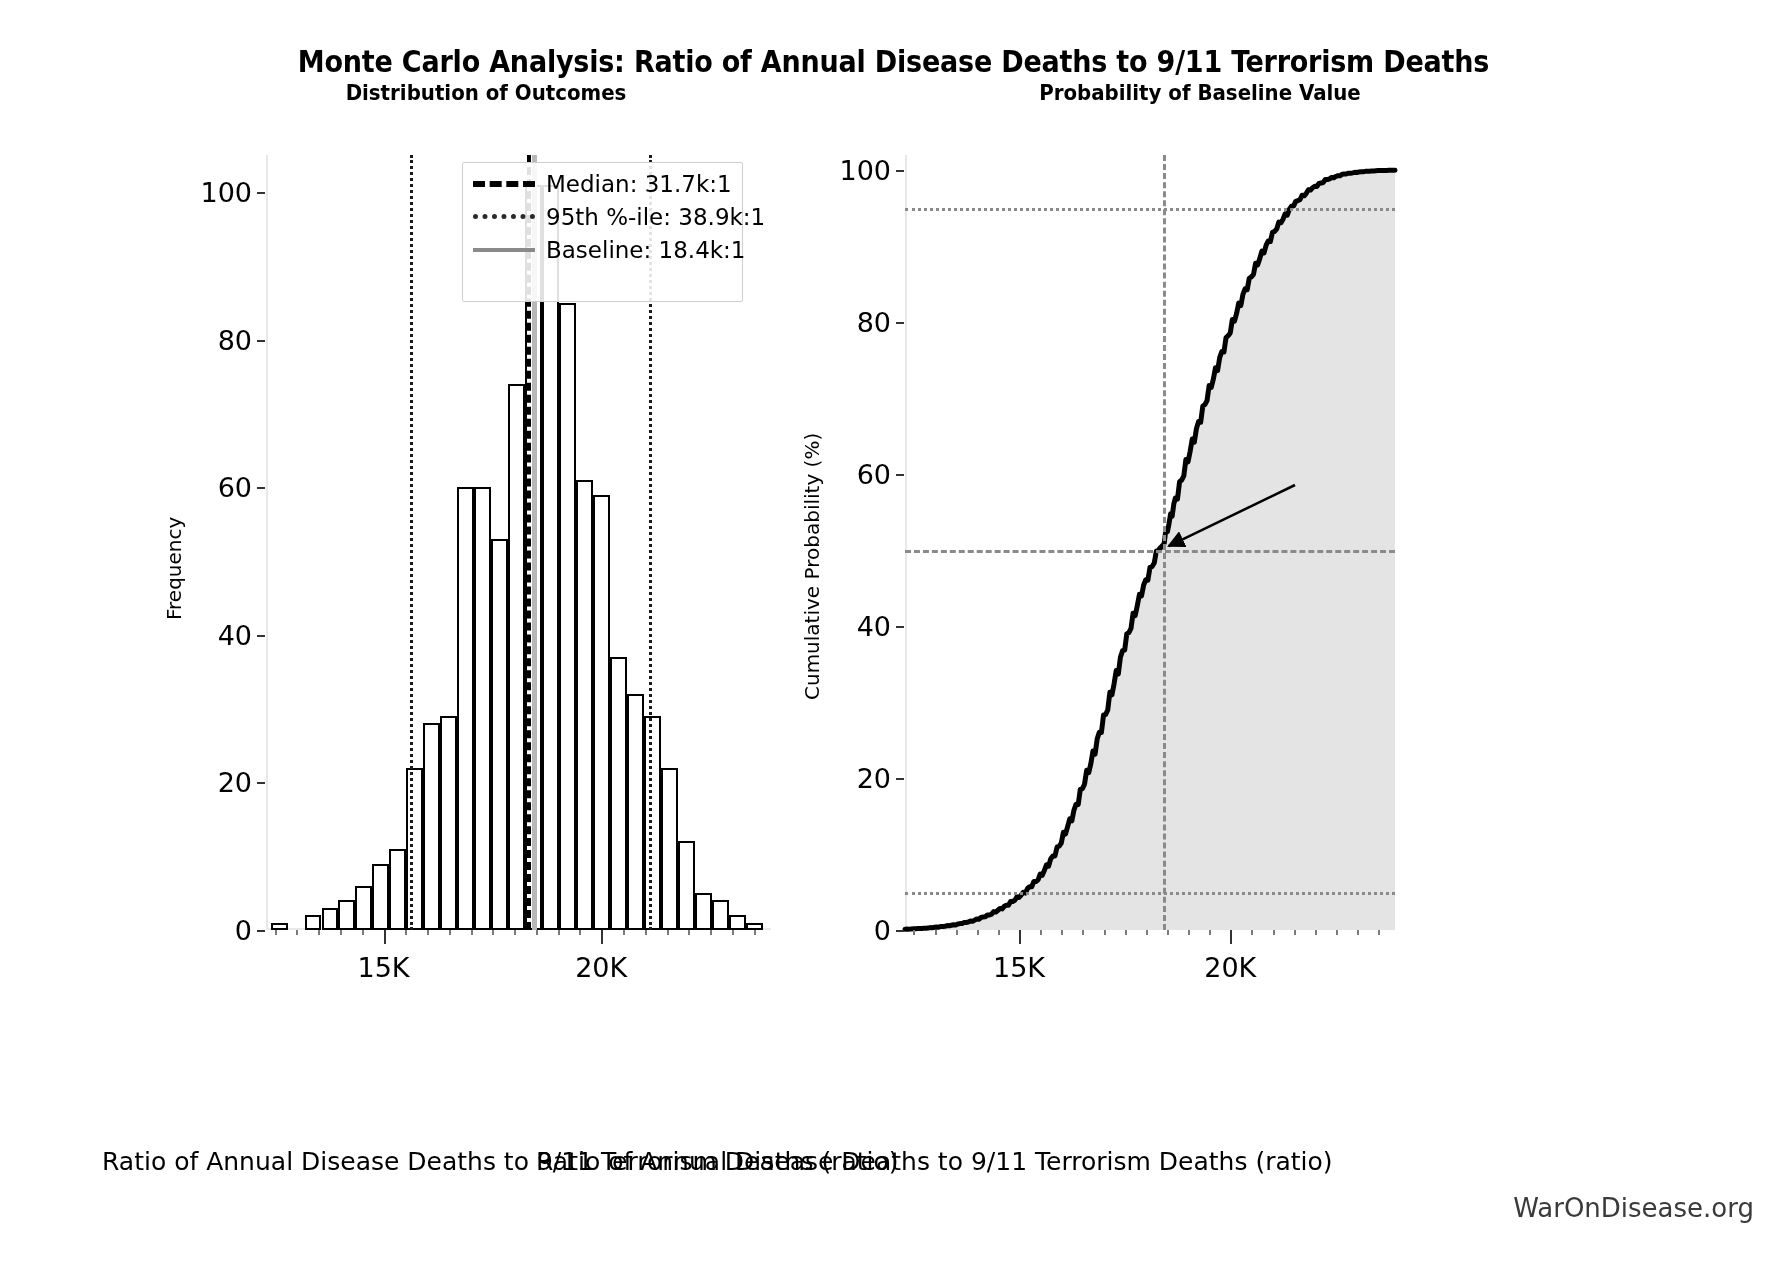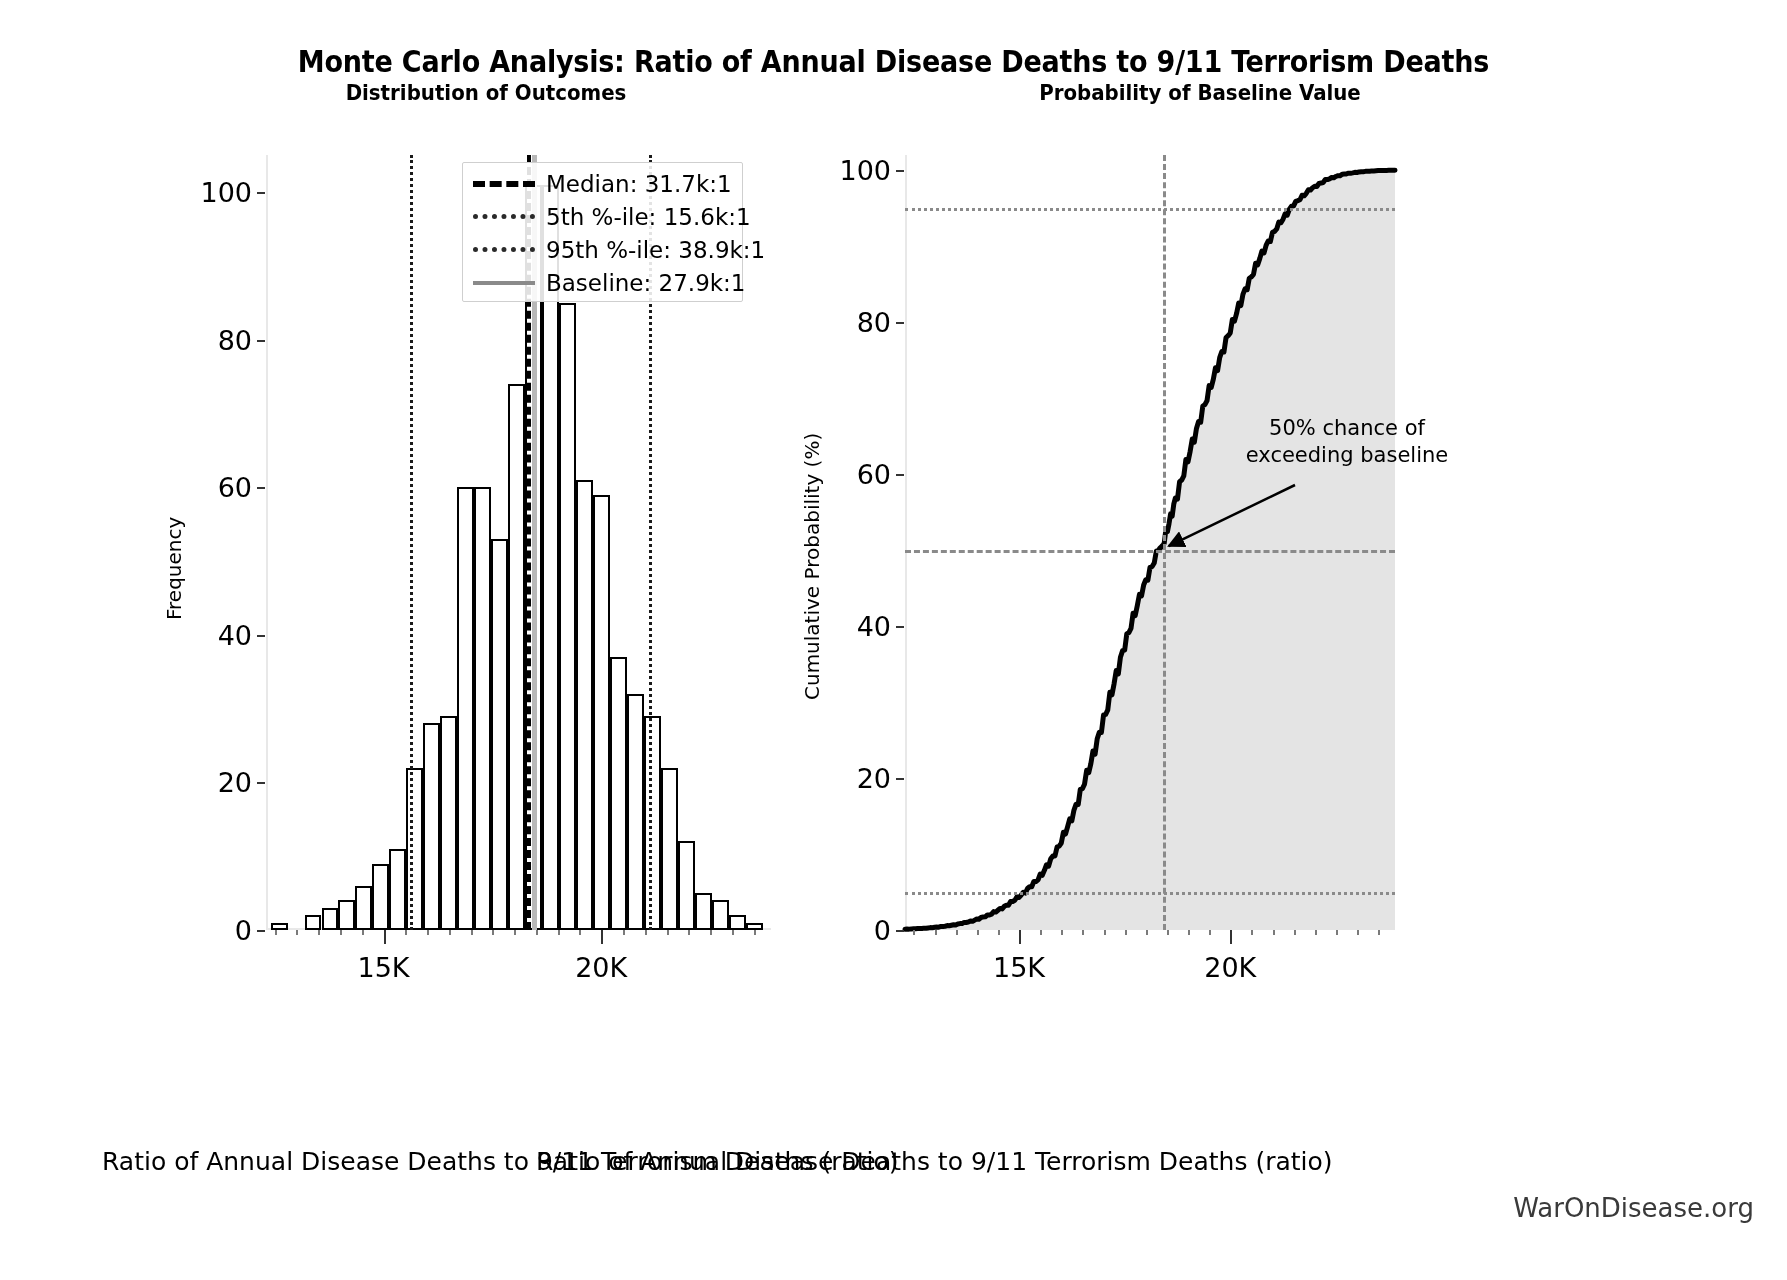--- a/index.html
+++ b/index.html
@@ -177,29 +177,25 @@
 
   <div class="ylabel" id="ylabL">Frequency</div>
 
   <div id="legend">
       <div class="leg-row">
         <div class="leg-key k-dash"></div>
         <div class="leg-lab">Median: 31.7k:1</div>
       </div>
       <div class="leg-row">
         <div class="leg-key k-dot"></div>
-        <div class="leg-lab">5th %-ile: 15.6k:1</div>
-      </div>
-      <div class="leg-row">
-        <div class="leg-key k-dot"></div>
         <div class="leg-lab">95th %-ile: 38.9k:1</div>
       </div>
       <div class="leg-row">
         <div class="leg-key k-solid"></div>
-        <div class="leg-lab">Baseline: 27.9k:1</div>
+        <div class="leg-lab">Baseline: 18.4k:1</div>
       </div>
     </div>
 
   <div class="axes" id="axR">
     <div class="spine-l"></div>
     <div class="spine-b"></div>
     <svg id="cdfSvg" viewBox="0 0 490 775" preserveAspectRatio="none">
       <path id="cdfFill" fill="#e4e4e4" stroke="none" d="M0.00 774.24 L2.11 774.09 L4.22 774.13 L6.34 773.91 L8.45 773.84 L10.56 773.83 L12.67 773.60 L14.78 773.60 L16.90 773.56 L19.01 773.14 L21.12 773.22 L23.23 772.91 L25.34 772.61 L27.46 772.68 L29.57 772.25 L31.68 772.12 L33.79 772.17 L35.91 771.47 L38.02 771.46 L40.13 771.23 L42.24 770.60 L44.35 770.72 L46.47 770.24 L48.58 769.81 L50.69 770.06 L52.80 769.01 L54.91 768.62 L57.03 768.60 L59.14 767.43 L61.25 767.43 L63.36 767.02 L65.47 765.99 L67.59 766.32 L69.70 765.14 L71.81 763.90 L73.92 764.20 L76.03 762.51 L78.15 761.93 L80.26 761.86 L82.37 760.00 L84.48 760.01 L86.59 759.19 L88.71 756.62 L90.82 757.07 L92.93 755.24 L95.04 753.43 L97.16 753.87 L99.27 751.30 L101.38 750.26 L103.49 750.30 L105.60 746.56 L107.72 746.44 L109.83 745.28 L111.94 741.89 L114.05 742.50 L116.16 740.01 L118.28 737.18 L120.39 738.07 L122.50 733.52 L124.61 731.73 L126.72 731.71 L128.84 726.57 L130.95 726.48 L133.06 724.77 L135.17 719.16 L137.28 720.35 L139.40 715.34 L141.51 709.75 L143.62 711.13 L145.73 703.80 L147.84 701.11 L149.96 700.95 L152.07 691.95 L154.18 691.20 L156.29 688.02 L158.41 677.19 L160.52 678.98 L162.63 671.60 L164.74 663.82 L166.85 665.74 L168.97 655.08 L171.08 649.18 L173.19 649.54 L175.30 634.38 L177.41 633.65 L179.53 629.21 L181.64 615.28 L183.75 617.71 L185.86 608.59 L187.97 596.01 L190.09 599.13 L192.20 583.82 L194.31 577.36 L196.42 577.53 L198.53 560.02 L200.65 559.45 L202.76 554.84 L204.87 537.18 L206.98 539.78 L209.09 528.66 L211.21 515.56 L213.32 518.81 L215.43 502.26 L217.54 495.74 L219.66 495.20 L221.77 478.94 L223.88 477.63 L225.99 473.48 L228.10 458.17 L230.22 460.56 L232.33 450.53 L234.44 439.35 L236.55 440.87 L238.66 429.96 L240.78 424.72 L242.89 425.20 L245.00 412.40 L247.11 411.57 L249.22 408.07 L251.34 396.16 L253.45 395.38 L253.98 394.60 L254.50 393.57 L255.03 393.83 L255.56 392.62 L256.09 392.08 L256.62 392.11 L257.14 390.71 L257.67 390.96 L259.26 387.98 L260.84 374.85 L262.42 376.65 L264.01 368.71 L265.59 358.82 L267.18 361.27 L268.76 349.22 L270.34 343.03 L272.46 344.12 L274.57 326.77 L276.68 325.07 L278.79 320.95 L280.91 304.40 L283.02 306.83 L285.13 296.40 L287.24 284.05 L289.35 287.09 L291.47 273.43 L293.58 266.44 L295.69 267.25 L297.80 251.00 L299.91 249.69 L302.03 245.53 L304.14 230.62 L306.25 232.33 L308.36 224.16 L310.47 212.76 L312.59 215.55 L314.70 202.66 L316.81 196.48 L318.92 197.03 L321.03 182.57 L323.15 180.73 L325.26 177.96 L327.37 164.50 L329.48 166.22 L331.59 158.40 L333.71 148.11 L335.82 150.65 L337.93 139.37 L340.04 133.92 L342.16 134.78 L344.27 123.26 L346.38 121.93 L348.49 119.40 L350.60 108.27 L352.72 109.80 L354.83 103.37 L356.94 96.06 L359.05 97.80 L361.16 90.13 L363.28 85.95 L365.39 86.53 L367.50 77.27 L369.61 76.37 L371.72 73.89 L373.84 67.07 L375.95 67.79 L378.06 64.15 L380.17 58.78 L382.28 60.08 L384.40 54.23 L386.51 51.24 L388.62 50.89 L390.73 46.33 L392.84 45.63 L394.96 44.79 L397.07 40.27 L399.18 40.80 L401.29 38.29 L403.41 34.78 L405.52 35.08 L407.63 32.68 L409.74 31.20 L411.85 31.46 L413.97 28.48 L416.08 28.08 L418.19 27.48 L420.30 24.56 L422.41 24.59 L424.53 23.80 L426.64 22.50 L428.75 22.81 L430.86 21.49 L432.97 20.72 L435.09 20.85 L437.20 19.23 L439.31 18.99 L441.42 18.89 L443.53 18.20 L445.65 18.27 L447.76 17.91 L449.87 17.37 L451.98 17.50 L454.09 16.92 L456.21 16.65 L458.32 16.69 L460.43 16.35 L462.54 16.29 L464.66 16.23 L466.77 15.89 L468.88 15.93 L470.99 15.74 L473.10 15.54 L475.22 15.56 L477.33 15.47 L479.44 15.41 L481.55 15.42 L483.66 15.31 L485.78 15.29 L487.89 15.27 L490.00 15.20 L 490.00 775.00 L 0.00 775.00 Z"></path>
       <path id="cdfLine" fill="none" stroke="#000000" stroke-width="5" stroke-linejoin="round" stroke-linecap="round" vector-effect="non-scaling-stroke" d="M0.00 774.24 L2.11 774.09 L4.22 774.13 L6.34 773.91 L8.45 773.84 L10.56 773.83 L12.67 773.60 L14.78 773.60 L16.90 773.56 L19.01 773.14 L21.12 773.22 L23.23 772.91 L25.34 772.61 L27.46 772.68 L29.57 772.25 L31.68 772.12 L33.79 772.17 L35.91 771.47 L38.02 771.46 L40.13 771.23 L42.24 770.60 L44.35 770.72 L46.47 770.24 L48.58 769.81 L50.69 770.06 L52.80 769.01 L54.91 768.62 L57.03 768.60 L59.14 767.43 L61.25 767.43 L63.36 767.02 L65.47 765.99 L67.59 766.32 L69.70 765.14 L71.81 763.90 L73.92 764.20 L76.03 762.51 L78.15 761.93 L80.26 761.86 L82.37 760.00 L84.48 760.01 L86.59 759.19 L88.71 756.62 L90.82 757.07 L92.93 755.24 L95.04 753.43 L97.16 753.87 L99.27 751.30 L101.38 750.26 L103.49 750.30 L105.60 746.56 L107.72 746.44 L109.83 745.28 L111.94 741.89 L114.05 742.50 L116.16 740.01 L118.28 737.18 L120.39 738.07 L122.50 733.52 L124.61 731.73 L126.72 731.71 L128.84 726.57 L130.95 726.48 L133.06 724.77 L135.17 719.16 L137.28 720.35 L139.40 715.34 L141.51 709.75 L143.62 711.13 L145.73 703.80 L147.84 701.11 L149.96 700.95 L152.07 691.95 L154.18 691.20 L156.29 688.02 L158.41 677.19 L160.52 678.98 L162.63 671.60 L164.74 663.82 L166.85 665.74 L168.97 655.08 L171.08 649.18 L173.19 649.54 L175.30 634.38 L177.41 633.65 L179.53 629.21 L181.64 615.28 L183.75 617.71 L185.86 608.59 L187.97 596.01 L190.09 599.13 L192.20 583.82 L194.31 577.36 L196.42 577.53 L198.53 560.02 L200.65 559.45 L202.76 554.84 L204.87 537.18 L206.98 539.78 L209.09 528.66 L211.21 515.56 L213.32 518.81 L215.43 502.26 L217.54 495.74 L219.66 495.20 L221.77 478.94 L223.88 477.63 L225.99 473.48 L228.10 458.17 L230.22 460.56 L232.33 450.53 L234.44 439.35 L236.55 440.87 L238.66 429.96 L240.78 424.72 L242.89 425.20 L245.00 412.40 L247.11 411.57 L249.22 408.07 L251.34 396.16 L253.45 395.38 L253.98 394.60 L254.50 393.57 L255.03 393.83 L255.56 392.62 L256.09 392.08 L256.62 392.11 L257.14 390.71 L257.67 390.96 L259.26 387.98 L260.84 374.85 L262.42 376.65 L264.01 368.71 L265.59 358.82 L267.18 361.27 L268.76 349.22 L270.34 343.03 L272.46 344.12 L274.57 326.77 L276.68 325.07 L278.79 320.95 L280.91 304.40 L283.02 306.83 L285.13 296.40 L287.24 284.05 L289.35 287.09 L291.47 273.43 L293.58 266.44 L295.69 267.25 L297.80 251.00 L299.91 249.69 L302.03 245.53 L304.14 230.62 L306.25 232.33 L308.36 224.16 L310.47 212.76 L312.59 215.55 L314.70 202.66 L316.81 196.48 L318.92 197.03 L321.03 182.57 L323.15 180.73 L325.26 177.96 L327.37 164.50 L329.48 166.22 L331.59 158.40 L333.71 148.11 L335.82 150.65 L337.93 139.37 L340.04 133.92 L342.16 134.78 L344.27 123.26 L346.38 121.93 L348.49 119.40 L350.60 108.27 L352.72 109.80 L354.83 103.37 L356.94 96.06 L359.05 97.80 L361.16 90.13 L363.28 85.95 L365.39 86.53 L367.50 77.27 L369.61 76.37 L371.72 73.89 L373.84 67.07 L375.95 67.79 L378.06 64.15 L380.17 58.78 L382.28 60.08 L384.40 54.23 L386.51 51.24 L388.62 50.89 L390.73 46.33 L392.84 45.63 L394.96 44.79 L397.07 40.27 L399.18 40.80 L401.29 38.29 L403.41 34.78 L405.52 35.08 L407.63 32.68 L409.74 31.20 L411.85 31.46 L413.97 28.48 L416.08 28.08 L418.19 27.48 L420.30 24.56 L422.41 24.59 L424.53 23.80 L426.64 22.50 L428.75 22.81 L430.86 21.49 L432.97 20.72 L435.09 20.85 L437.20 19.23 L439.31 18.99 L441.42 18.89 L443.53 18.20 L445.65 18.27 L447.76 17.91 L449.87 17.37 L451.98 17.50 L454.09 16.92 L456.21 16.65 L458.32 16.69 L460.43 16.35 L462.54 16.29 L464.66 16.23 L466.77 15.89 L468.88 15.93 L470.99 15.74 L473.10 15.54 L475.22 15.56 L477.33 15.47 L479.44 15.41 L481.55 15.42 L483.66 15.31 L485.78 15.29 L487.89 15.27 L490.00 15.20"></path>
     </svg>
@@ -249,24 +245,20 @@
         <div class="xtick-minor" style="left: 473.103px;"></div>
         <div class="xtick-mark" style="left: 114.052px; height: 14px;"></div>
         <div class="xtick-lab" style="left: 114.052px;">15K</div>
         <div class="xtick-mark" style="left: 325.259px; height: 14px;"></div>
         <div class="xtick-lab" style="left: 325.259px;">20K</div>
       </div>
   </div>
 
   <div class="ylabel" id="ylabR">Cumulative Probability (%)</div>
 
-  <div id="annot">
-    <div>50% chance of</div>
-    <div>exceeding baseline</div>
-  </div>
   <svg id="annotSvg">
     <defs>
       <marker id="arrowHead" viewBox="0 0 10 10" refX="9" refY="5" markerWidth="7" markerHeight="7" orient="auto-start-reverse">
         <path d="M 0 0 L 10 5 L 0 10 z" fill="#000"></path>
       </marker>
     </defs>
     <line id="annotArrow" stroke="#000" stroke-width="2.5" marker-end="url(#arrowHead)" x1="390" y1="330" x2="263.67241379310343" y2="391.0980392156863"></line>
   </svg>
 
   <div class="xlabel" id="xlabL">Ratio of Annual Disease Deaths to 9/11 Terrorism Deaths (ratio)</div>

